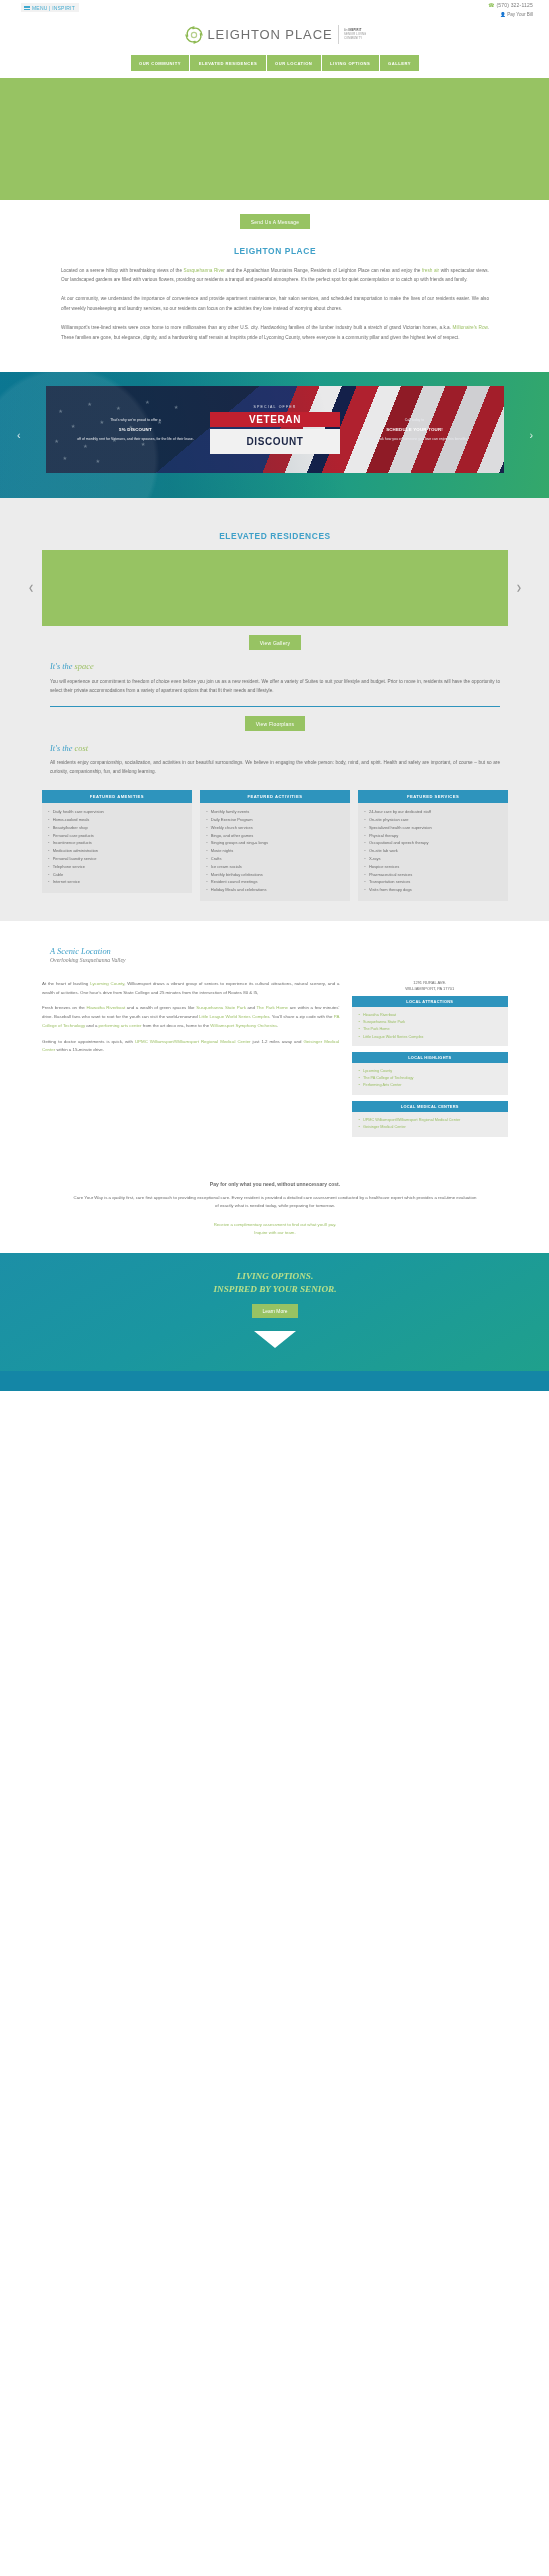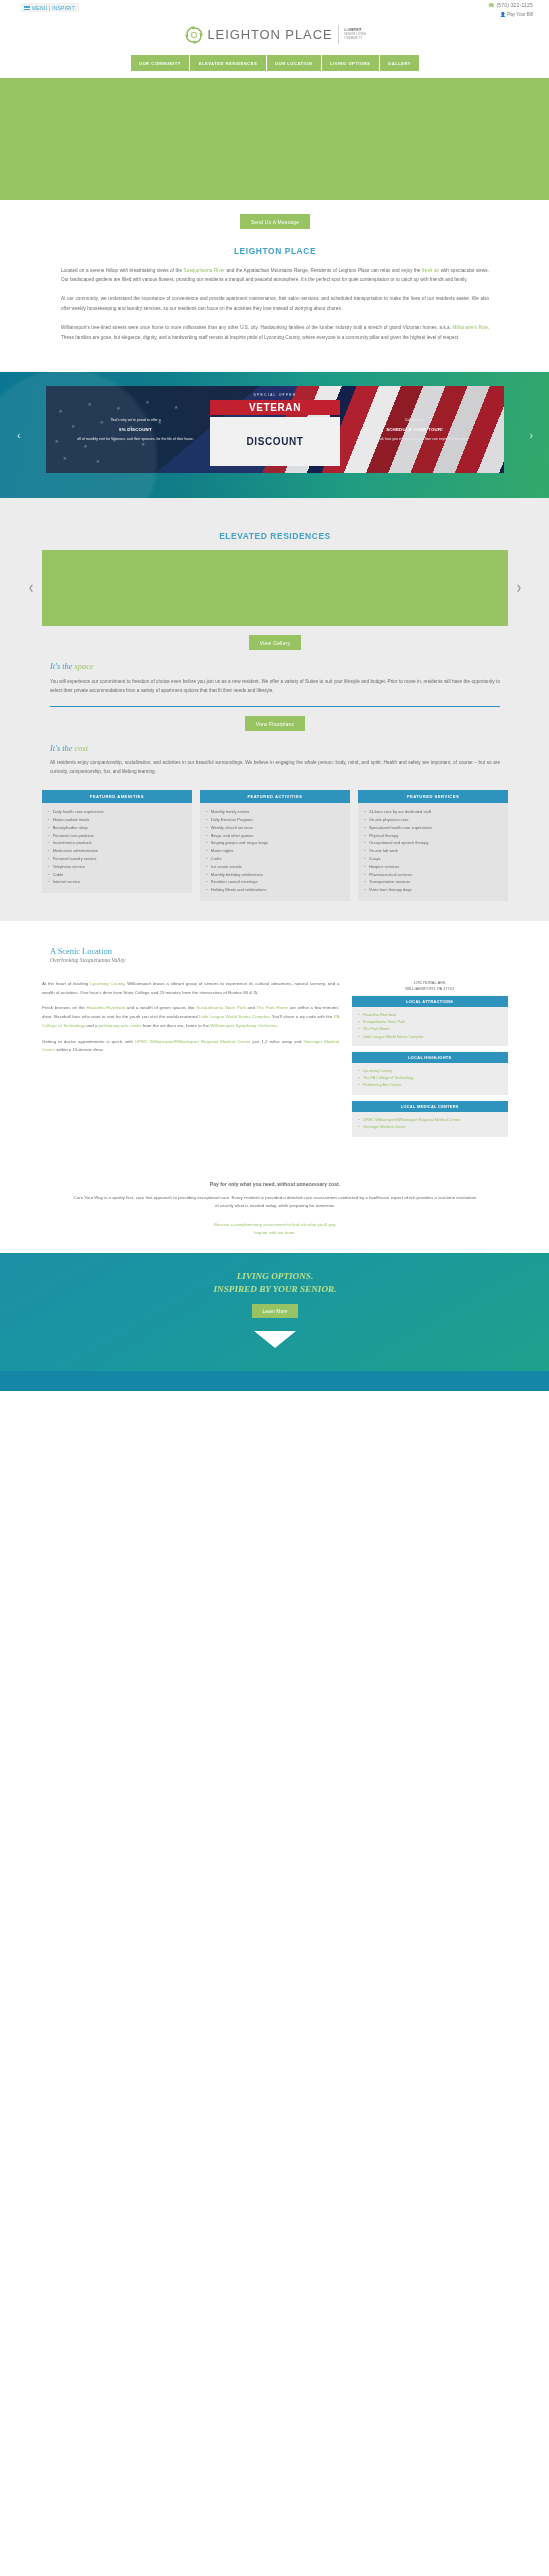--- a/index.html
+++ b/index.html
@@ -88,21 +88,21 @@
   .star { position:absolute; color:#c9ccd6; font-size:5.3px; }
   .promo-inner {
     position:absolute; inset:0; display:flex; align-items:center;
     justify-content:center; gap:10.7px; padding: 0 26px; z-index:3;
   }
   .promo-col { color:#e8eaef; text-align:center; font-size:3.5px; line-height:1.75; width:33%; }
   .promo-col .big { font-size:4.4px; font-weight:bold; color:#fff; display:block; margin:2.3px 0; letter-spacing:0.2px; }
   .promo-mid { text-align:center; width:34%; }
   .promo-mid .so { font-size:3.5px; color:#dfe2ea; letter-spacing:1.2px; margin-bottom:2.3px; }
   .vet { background:#c1202f; color:#fff; font-size:10px; font-weight:bold; letter-spacing:0.6px; padding:2.3px 0; }
-  .disc { background:#f1f1f1; color:#1b2545; font-size:10px; font-weight:bold; letter-spacing:0.6px; padding:19px 0; margin-top:1.5px; }
+  .disc { background:#f1f1f1; color:#1b2545; font-size:10px; font-weight:bold; letter-spacing:0.6px; padding:7px 0; margin-top:1.5px; }
   .arrow-l, .arrow-r {
     position:absolute; top:50%; transform:translateY(-50%);
     color:#fff; font-size:10.7px; z-index:5; cursor:pointer; opacity:.85;
   }
   .arrow-l { left: 17px; } .arrow-r { right: 17px; }
 
   
   .grey-sec { background:#ececec; padding: 15.3px 0 20px; }
   .gal-wrap { position:relative; margin: 9.2px 42px 0; }
   .gal-img { height: 76px; background:#97c363; }
@@ -127,21 +127,21 @@
     background:#2e94bd; color:#fff; font-size:4.1px; font-weight:bold;
     letter-spacing:0.5px; text-align:center; padding:3.8px 0;
   }
   .feat-body { background:#e3e3e3; padding:5.3px 6.1px 6.9px; }
   .feat-body li { list-style:none; font-size:4px; line-height:1.95; color:#6b6b6b; padding-left:4.6px; position:relative; }
   .feat-body li::before { content:"•"; position:absolute; left:0; color:#9a9a9a; }
 
   
   .loc-sec { padding: 26px 0 15.3px; background:#fff; }
   .loc-head { padding: 0 50px; }
-  .loc-head .t1 { font-family:"Liberation Serif", serif; font-size:8.4px; color:#3fa0c8; }
+  .loc-head .t1 { font-family:"Liberation Serif", serif; font-style:italic; font-size:8.4px; color:#3fa0c8; }
   .loc-head .t2 { font-family:"Liberation Serif", serif; font-style:italic; font-size:5.7px; color:#7c7c7c; margin-top:0.8px; }
 
   .loc-body { display:flex; gap:12.2px; padding: 17px 42px 0; }
   .loc-text { flex: 1.9; }
   .loc-text p { font-size:4.4px; line-height:2.0; color:#6b6b6b; text-align:justify; margin-bottom:6.9px; }
   .loc-side { flex: 1; }
   .addr { text-align:center; font-size:4px; color:#6b6b6b; line-height:1.5; margin-bottom:4.6px; }
   .box-head { background:#2e94bd; color:#fff; font-size:3.9px; font-weight:bold; letter-spacing:0.3px; text-align:center; padding:3.1px 0; }
   .box-body { background:#ececec; padding:4.6px 6.9px 5.3px; margin-bottom:6.1px; }
   .box-body li { list-style:none; font-size:3.8px; line-height:1.9; position:relative; padding-left:4.6px; color:#9bbf63; }

